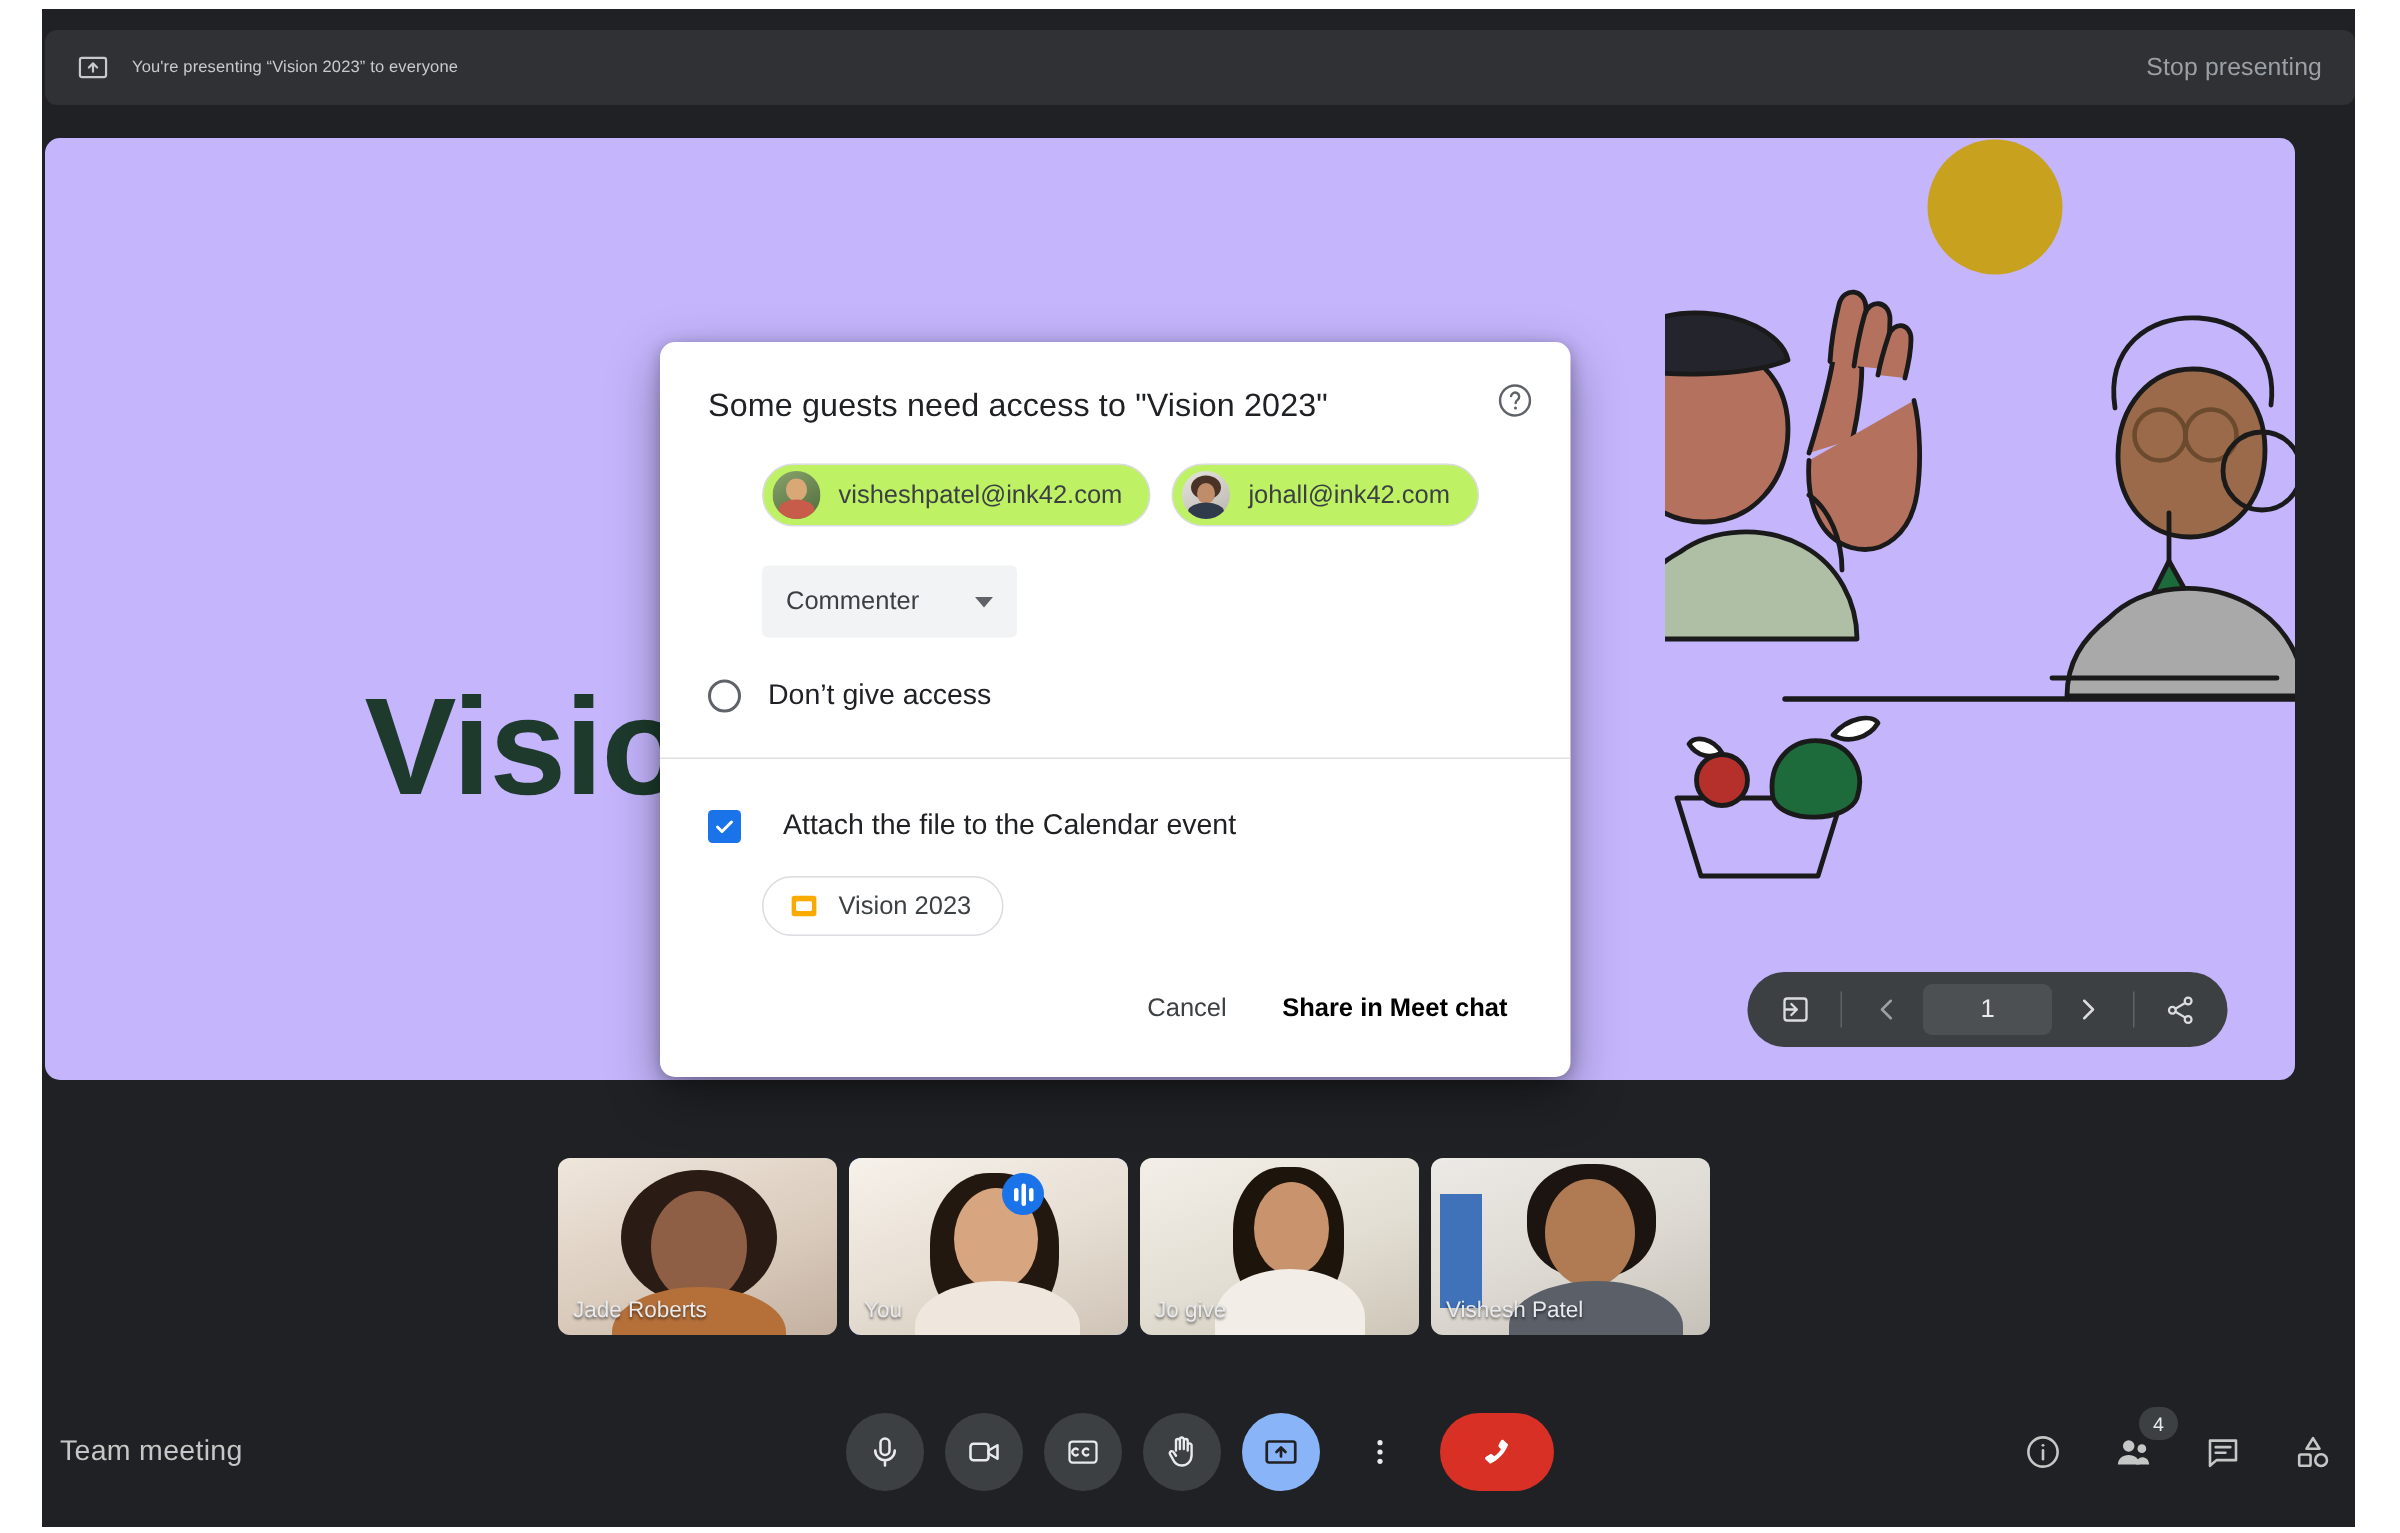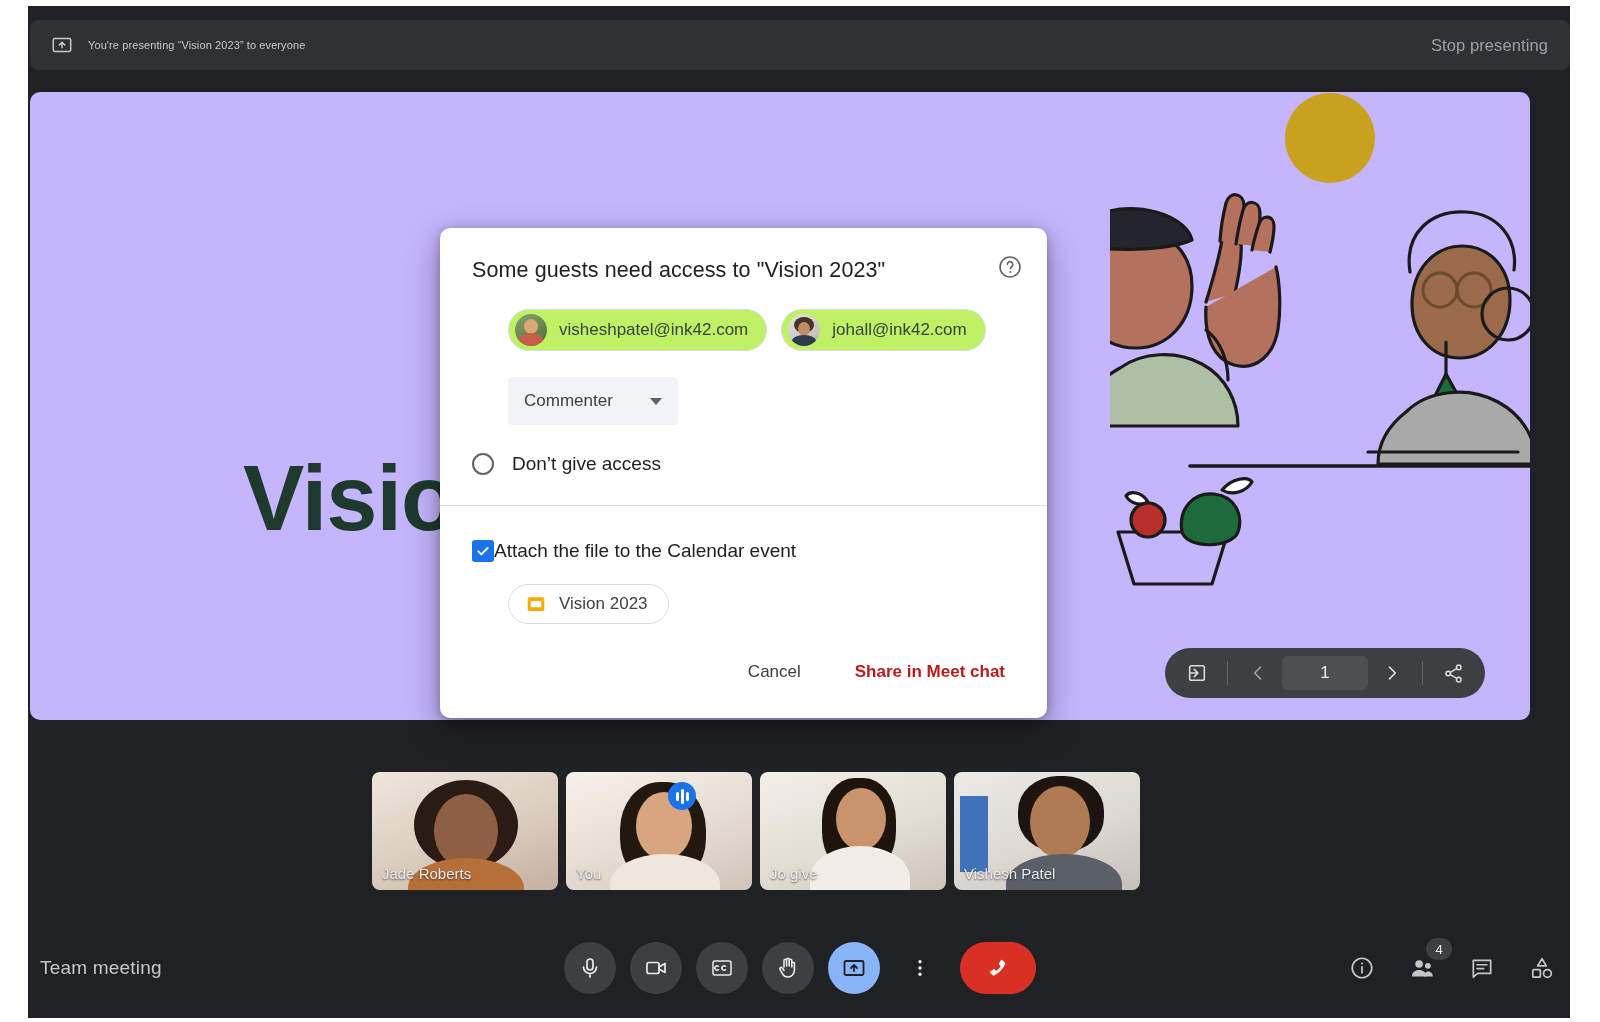--- a/index.html
+++ b/index.html
@@ -188,41 +188,41 @@
     width: 170px; height: 48px;
     background: #f1f3f4; border-radius: 4px;
     display:flex; align-items:center; justify-content:space-between;
     padding: 0 16px; font-size: 17px; color:#3c4043;
   }
   .caret { width:0;height:0;border-left:6px solid transparent;border-right:6px solid transparent;border-top:7px solid #5f6368;}
 
   .radio-row.second { margin-top: 28px; }
   .divider { height:1px; background:#e0e0e0; margin: 30px -32px 0 -32px; }
 
-  .check-row { display:flex; align-items:center; gap: 0; margin-top: 34px; }
+  .check-row { display:flex; align-items:center; gap: 28px; margin-top: 34px; }
   .checkbox {
     width: 22px; height: 22px; border-radius: 3px; flex:none;
     background:#1a73e8; display:flex; align-items:center; justify-content:center;
   }
   .file-chip {
     display:flex; align-items:center; gap: 12px;
     margin: 22px 0 0 36px;
     height: 40px; width: fit-content; padding: 0 20px 0 16px;
     border: 1px solid #dadce0; border-radius: 20px;
     font-size: 17px; color:#3c4043;
   }
   .modal-actions {
-    display:flex; justify-content:flex-end; align-items:center; gap: 26px;
+    display:flex; justify-content:flex-end; align-items:center; gap: 9px;
     padding: 28px 0 26px 0;
   }
   .btn-text {
     height: 40px; padding: 0 18px; border-radius: 4px;
     display:flex; align-items:center; font-size: 17px; color:#3c4043;
   }
-  .btn-primary-text { color:#b91c1c; font-weight: 600; padding: 0 10px; }
+  .btn-primary-text { color:#000000; font-weight: 600; padding: 0 10px; }
   svg { display:block; }
 </style>
 </head>
 <body>
 
 <div id="root">
 
   <div class="present-bar">
     <span class="pb-icon">
       <svg width="22" height="22" viewBox="0 0 24 24" fill="none" stroke="#c8c9cb" stroke-width="1.6">

